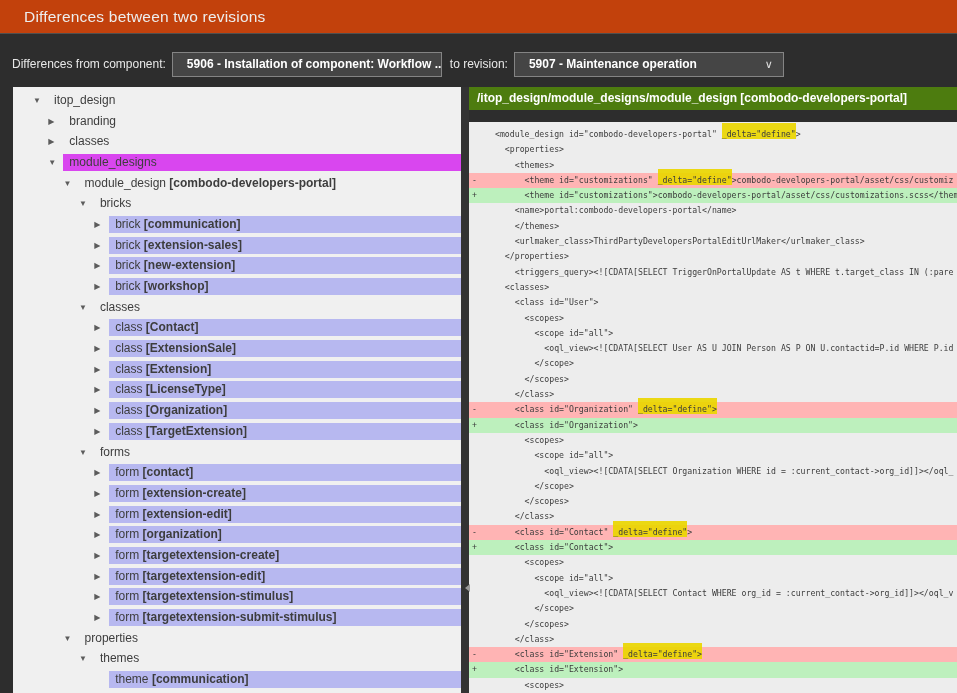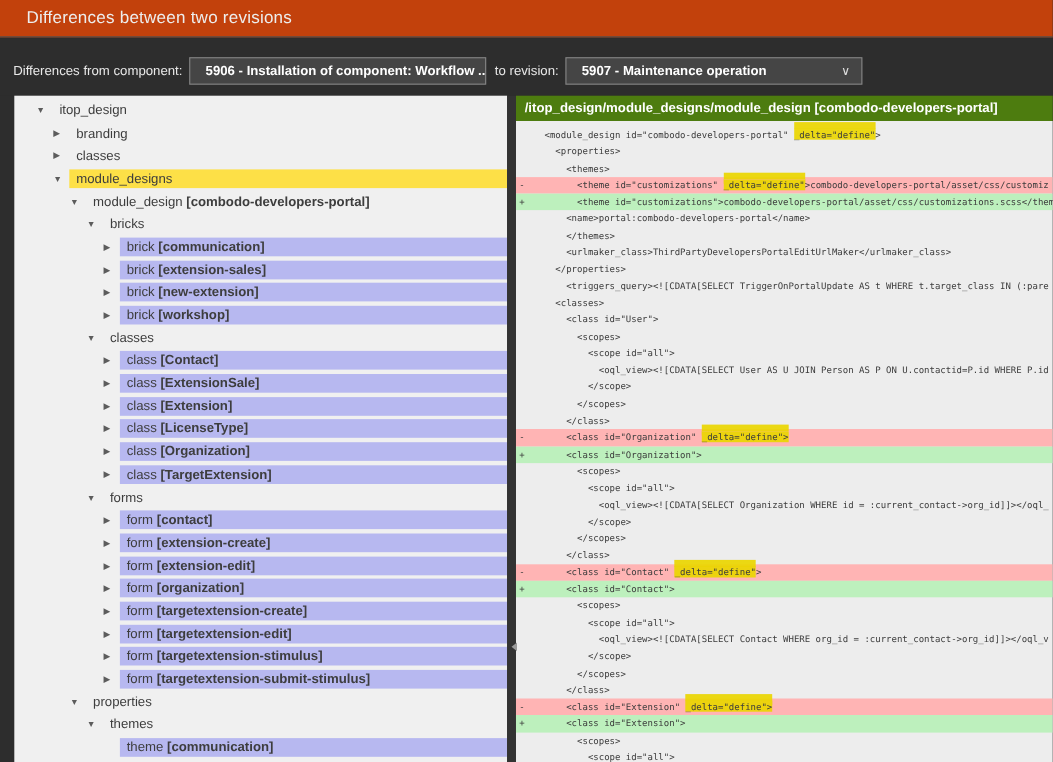--- a/index.html
+++ b/index.html
@@ -33,26 +33,26 @@
   .diff-header { height:23px; background:#4d7c0f; color:#fff; font-size:12px; font-weight:bold;
                  line-height:23px; padding-left:8px; white-space:nowrap; overflow:hidden; }
 
   
   .trow { display:flex; align-items:center; height:20.7px; font-size:12px; color:#3d3d3d;
           cursor:pointer; white-space:nowrap; }
   .trow .arrow { flex:0 0 15px; width:15px; font-size:8px; color:#5c5c5c; text-align:left; }
   .trow .tlabel { flex:1; height:17px; line-height:17px; padding-left:6px; overflow:hidden; }
   .trow .tlabel b { font-weight:bold; }
   .trow .tlabel.hl-row { background:#b7b8f0; }
-  .trow.sel .tlabel { background:#fde047; }
+  .trow.sel .tlabel { background:#d946ef; }
 
   
   .code { flex:1; background:#ededed; overflow:hidden; padding-top:5px;
           font-family:"DejaVu Sans Mono", monospace; font-size:8.2px; line-height:15.3px;
-          color:#3c3c3c; }
+          color:#3c3c3c;margin-top:12px; }
   .line { height:15.3px; white-space:pre; padding-left:26px; position:relative; }
   .line.del { background:#ffb4b4; }
   .line.add { background:#bdf0bd; }
   .line .sign { position:absolute; left:3px; top:0; }
   .hl { background:rgba(234,214,0,0.92); box-shadow:0 -6px 0 rgba(234,214,0,0.92); }
 </style>
 </head>
 <body>
 
 <div class="titlebar">

